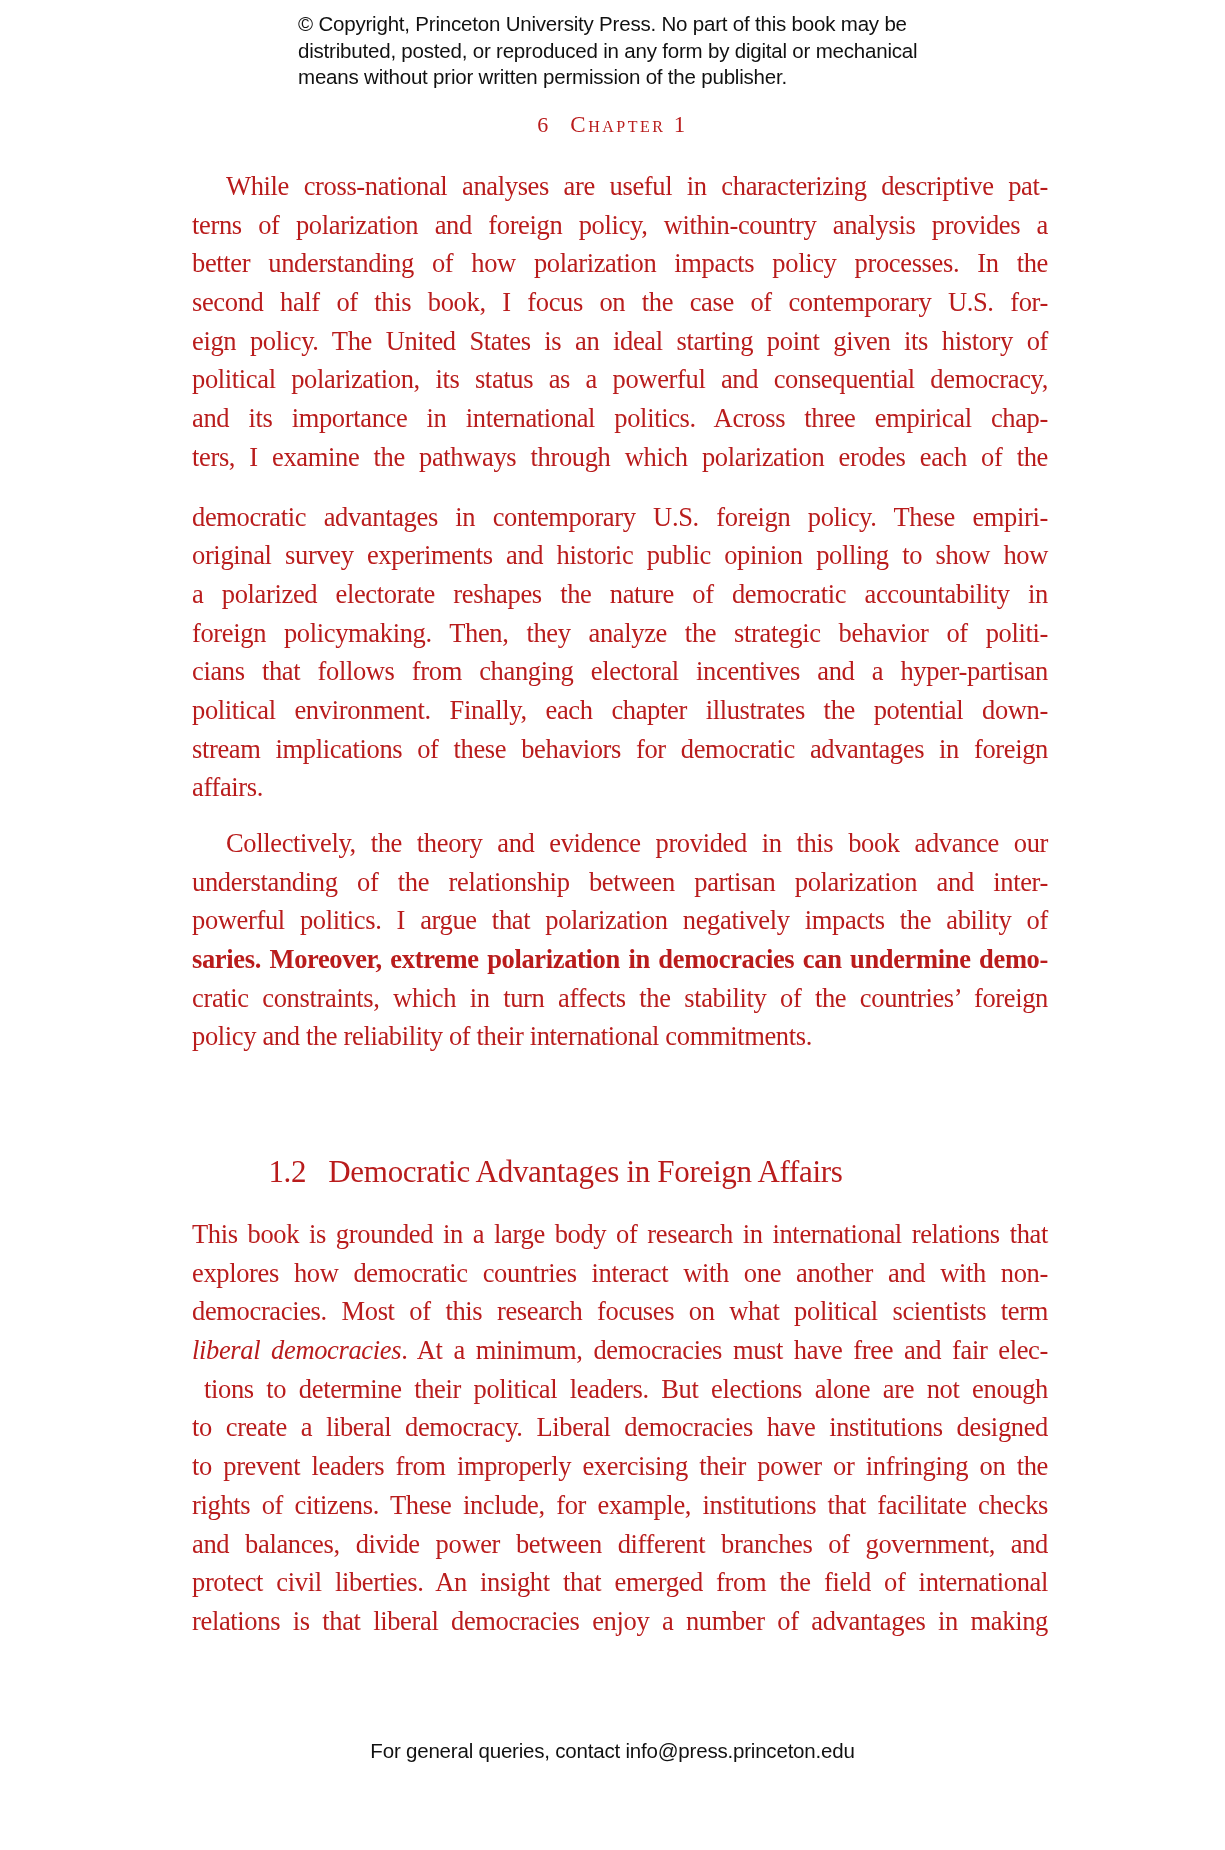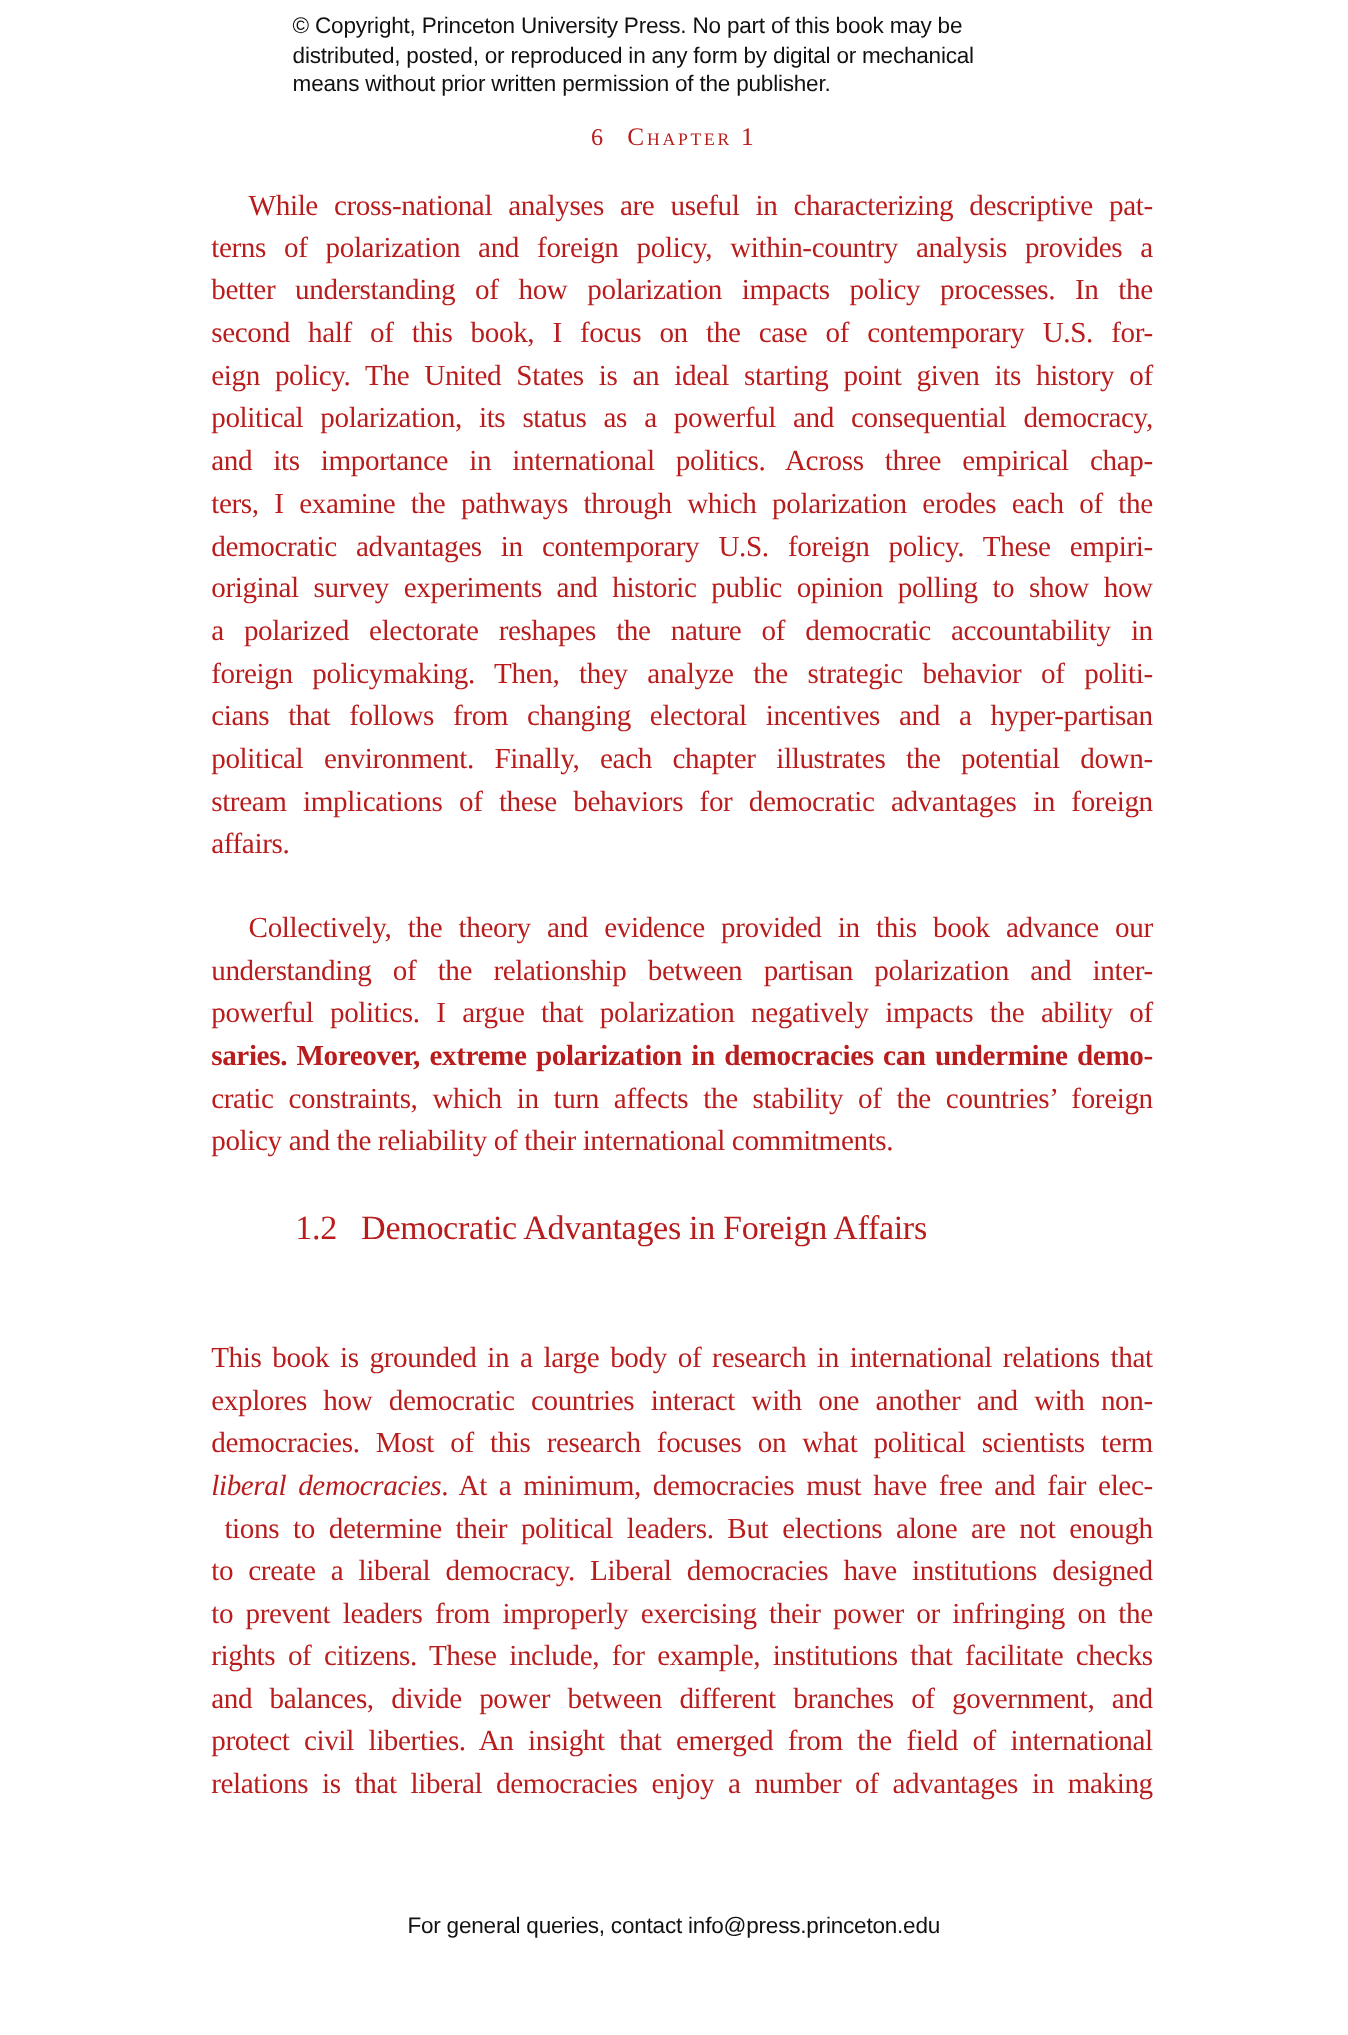--- a/index.html
+++ b/index.html
@@ -3,38 +3,38 @@
 <meta charset="utf-8">
 <style>
   html, body { margin: 0; padding: 0; background: #ffffff; }
   body { width: 1225px; height: 1850px; position: relative; overflow: hidden; }
   .sans { font-family: "Liberation Sans", sans-serif; color: #111111; }
   .serif { font-family: "Liberation Serif", serif; color: #b91c1c; }
   #copyright {
     position: absolute; left: 266px; top: 11px; width: 760px;
     font-size: 20.5px; line-height: 26.5px; letter-spacing: -0.2px;
   }
-  #copyright div { white-space: nowrap; }
+  #copyright div { white-space: nowrap; margin-left: 32px; }
   #running-head {
     position: absolute; left: 0; width: 1225px; top: 110px; text-align: center;
     font-size: 22px; line-height: 30px;
   }
   #running-head .page-num { margin-right: 22px; }
   #running-head .chapter-label { font-variant: small-caps; letter-spacing: 2.5px; font-size: 23px; }
   .block {
     position: absolute; left: 192px; width: 856px;
     font-size: 26.5px; line-height: 38.7px; letter-spacing: -0.35px;
   }
   .line { display: block; white-space: nowrap; text-align: justify; text-align-last: justify; height: 38.7px; }
   .line.last { text-align-last: left; }
   .line.indent { padding-left: 34px; }
   #para-1 { top: 167px; }
   #para-2 { top: 824px; }
   #section-heading {
-    position: absolute; left: 0; width: 1111px; top: 1094px; text-align: center;
+    position: absolute; left: 0; width: 1111px; top: 1150px; text-align: center;
     font-size: 31px; line-height: 44px; letter-spacing: -0.3px;
   }
   #section-heading .sec-num { margin-right: 22px; }
   #para-3 { top: 1215px; }
   em { font-style: italic; }
   #footer {
     position: absolute; left: 0; width: 1225px; top: 1738px; text-align: center;
     font-size: 20.5px; line-height: 26px; letter-spacing: -0.2px;
   }
 </style>
@@ -53,21 +53,21 @@
 
 <div id="para-1" class="block serif">
   <span class="line indent" style="white-space: nowrap;">While cross-national analyses are useful in characterizing descriptive pat-</span>
   <span class="line" style="white-space: nowrap;">terns of polarization and foreign policy, within-country analysis provides a</span>
   <span class="line" style="white-space: nowrap;">better understanding of how polarization impacts policy processes. In the</span>
   <span class="line" style="white-space: nowrap;">second half of this book, I focus on the case of contemporary U.S. for-</span>
   <span class="line" style="white-space: nowrap;">eign policy. The United States is an ideal starting point given its history of</span>
   <span class="line" style="white-space: nowrap;">political polarization, its status as a powerful and consequential democracy,</span>
   <span class="line" style="white-space: nowrap;">and its importance in international politics. Across three empirical chap-</span>
   <span class="line" style="white-space: nowrap;">ters, I examine the pathways through which polarization erodes each of the</span>
-  <span class="line" style="white-space: nowrap;">democratic advantages in contemporary U.S. foreign policy. These empiri-</span>
+  <span class="line" style="white-space: nowrap; margin-top: 21px;">democratic advantages in contemporary U.S. foreign policy. These empiri-</span>
   <span class="line" style="white-space: nowrap;">original survey experiments and historic public opinion polling to show how</span>
   <span class="line" style="white-space: nowrap;">a polarized electorate reshapes the nature of democratic accountability in</span>
   <span class="line" style="white-space: nowrap;">foreign policymaking. Then, they analyze the strategic behavior of politi-</span>
   <span class="line" style="white-space: nowrap;">cians that follows from changing electoral incentives and a hyper-partisan</span>
   <span class="line" style="white-space: nowrap;">political environment. Finally, each chapter illustrates the potential down-</span>
   <span class="line" style="white-space: nowrap;">stream implications of these behaviors for democratic advantages in foreign</span>
   <span class="line last" style="white-space: nowrap;">affairs.</span>
 </div>
 
 <div id="para-2" class="block serif">

